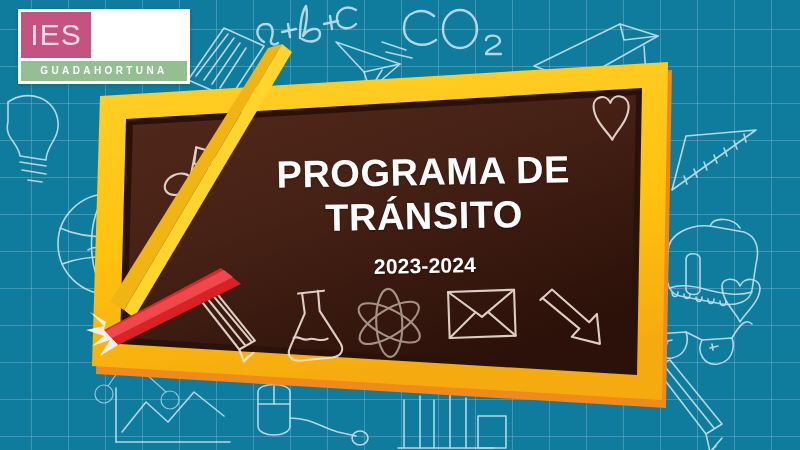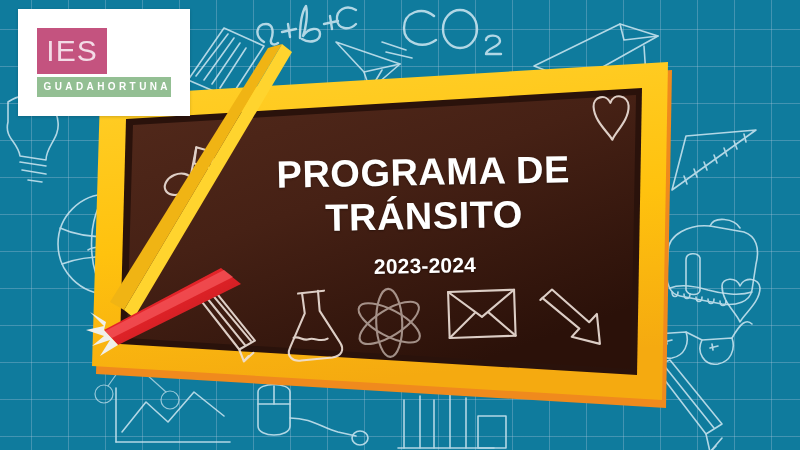--- a/index.html
+++ b/index.html
@@ -80,21 +80,21 @@
     font-weight: bold;
     letter-spacing: .2px;
   }
 
   
   #logo {
     position: absolute;
     left: 18px; top: 9px;
     width: 172px;
     background: #ffffff;
-    padding: 19px;
+    padding: 3px;
     box-shadow: 0 1px 3px rgba(0,0,0,.18);
   }
   #logo-top { display: flex; height: 46px; }
   #logo-ies {
     width: 70px;
     background: #c4537f;
     display: flex;
     align-items: center;
     justify-content: center;
   }
@@ -119,21 +119,21 @@
     font-weight: bold;
     line-height: 1.14;
     letter-spacing: .2px;
   }
   #logo-town {
     margin-top: 3px;
     height: 20px;
     background: #93bf93;
     display: flex;
     align-items: center;
-    justify-content: flex-end;
+    justify-content: center;
   }
   #logo-town span {
     color: #ffffff;
     font-size: 10px;
     font-weight: bold;
     letter-spacing: 3.4px;
     line-height: 1;
   }
 </style>
 </head>

